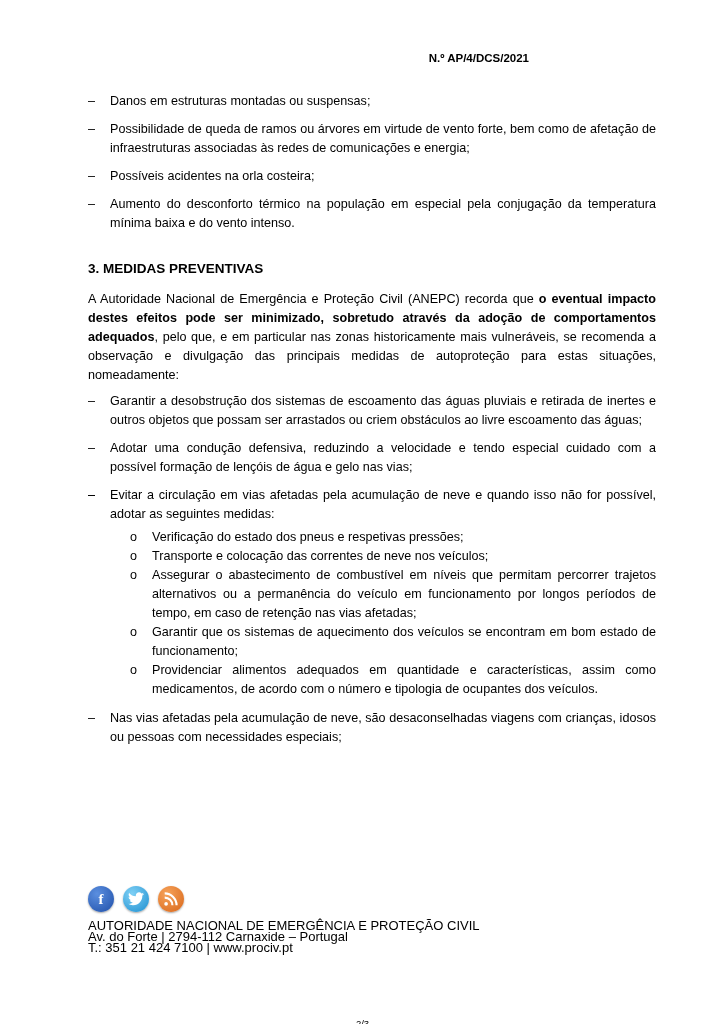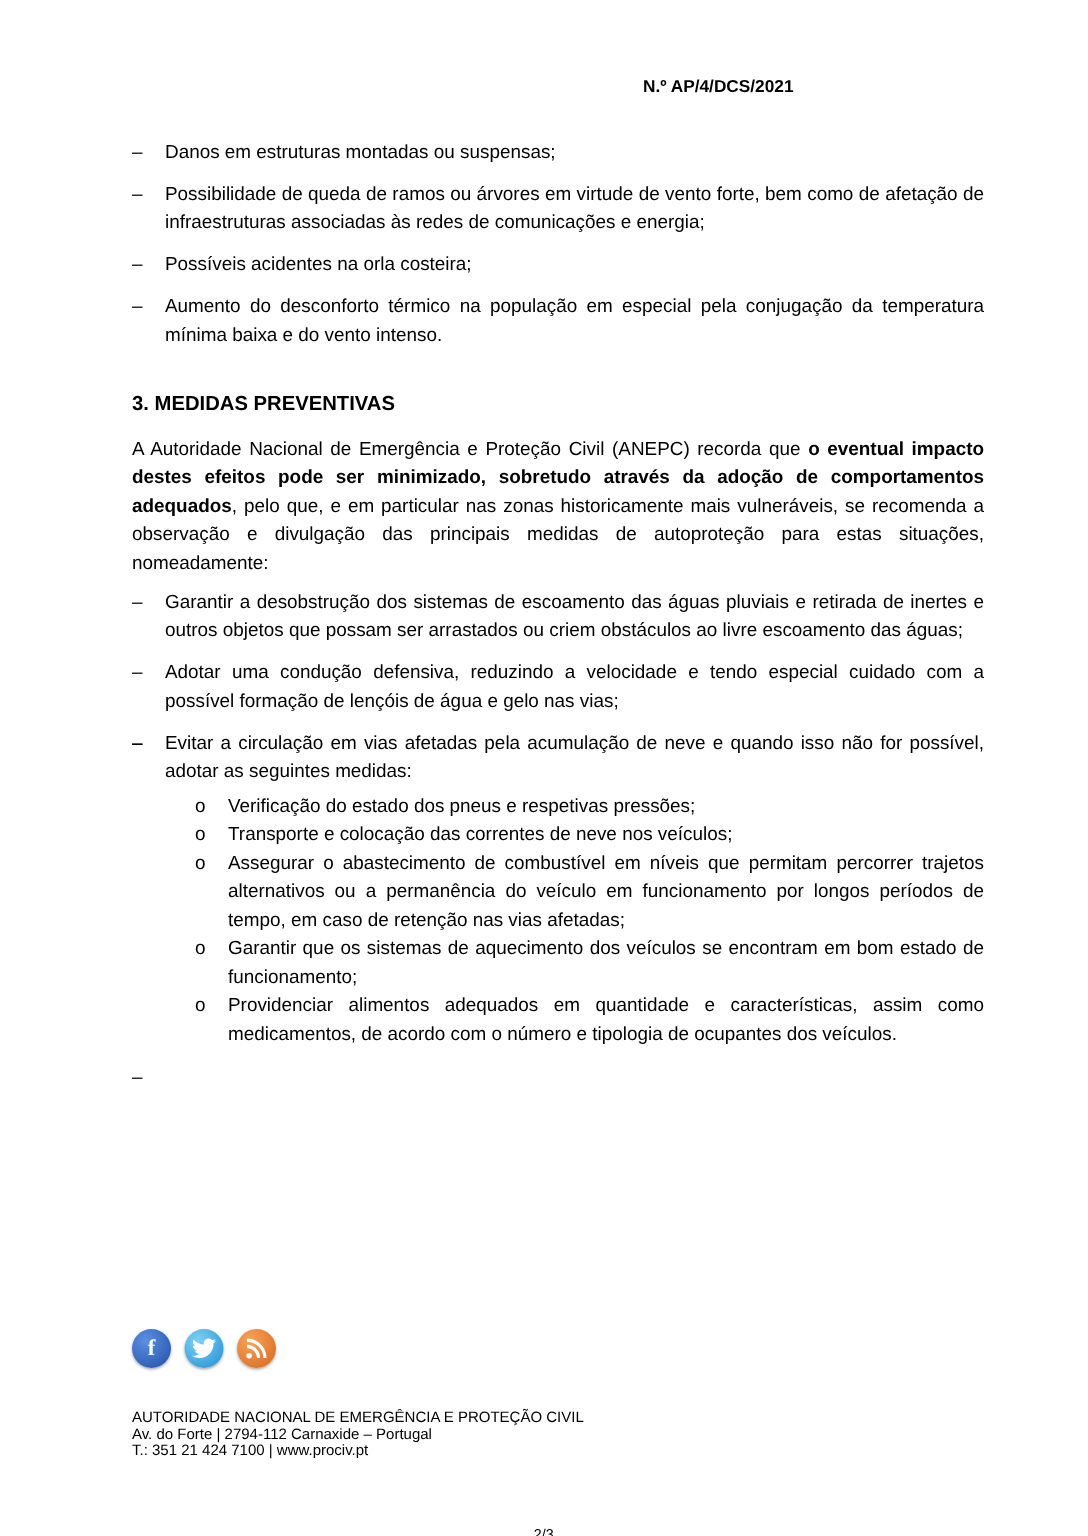--- a/index.html
+++ b/index.html
@@ -35,21 +35,21 @@
   .social .circle {
     width: 26px; height: 26px; border-radius: 50%;
     display: flex; align-items: center; justify-content: center;
     color: #fff; font-weight: bold; font-size: 15px;
     box-shadow: 0 1px 2px rgba(0,0,0,0.35);
   }
   .fb { background: radial-gradient(circle at 35% 30%, #5b8fe0, #1f4fa8); font-family: "Liberation Serif", serif; }
   .tw { background: radial-gradient(circle at 35% 30%, #7fd0f5, #1e8fd0); }
   .rss { background: radial-gradient(circle at 35% 30%, #f6a35a, #d8661a); }
   .org {
-    margin-top: 28px; font-size: 10px; line-height: 11px;
+    margin-top: 8px; font-size: 13px; line-height: 11px;
   }
   .page-num {
     position: absolute; left: 0; width: 725px; top: 1018px; text-align: center;
     font-size: 9.5px;
   }
 </style>
 </head>
 <body>
 
 <div class="page">
@@ -116,20 +116,21 @@
           <span>Garantir que os sistemas de aquecimento dos veículos se encontram em bom estado de funcionamento;</span>
         </div>
         <div class="sub-item">
           <span class="bullet">o</span>
           <span>Providenciar alimentos adequados em quantidade e características, assim como medicamentos, de acordo com o número e tipologia de ocupantes dos veículos.</span>
         </div>
       </div>
 
       <div class="dash-item">
         <span class="bullet">–</span>
+        <span>Nas vias afetadas pela acumulação de neve, são desaconselhadas viagens com crianças, idosos ou pessoas com necessidades especiais;</span>
       </div>
     </div>
   </div>
 
   <div class="footer">
     <div class="social">
       <div class="circle fb">f</div>
       <div class="circle tw">
         <svg width="16" height="14" viewBox="0 0 24 20">
             <path fill="#fff" d="M24 2.4c-.9.4-1.8.7-2.8.8 1-.6 1.8-1.6 2.2-2.7-1 .6-2 1-3.1 1.2C19.3.6 18 0 16.6 0c-2.7 0-4.9 2.2-4.9 4.9 0 .4 0 .8.1 1.1C7.7 5.8 4.1 3.9 1.7.9c-.4.7-.7 1.6-.7 2.5 0 1.7.9 3.2 2.2 4.1-.8 0-1.6-.2-2.2-.6v.1c0 2.4 1.7 4.4 3.9 4.8-.4.1-.8.2-1.3.2-.3 0-.6 0-.9-.1.6 2 2.4 3.4 4.6 3.4-1.7 1.3-3.8 2.1-6.1 2.1-.4 0-.8 0-1.2-.1 2.2 1.4 4.8 2.2 7.5 2.2 9.1 0 14-7.5 14-14v-.6c1-.7 1.8-1.6 2.5-2.5z"></path>

